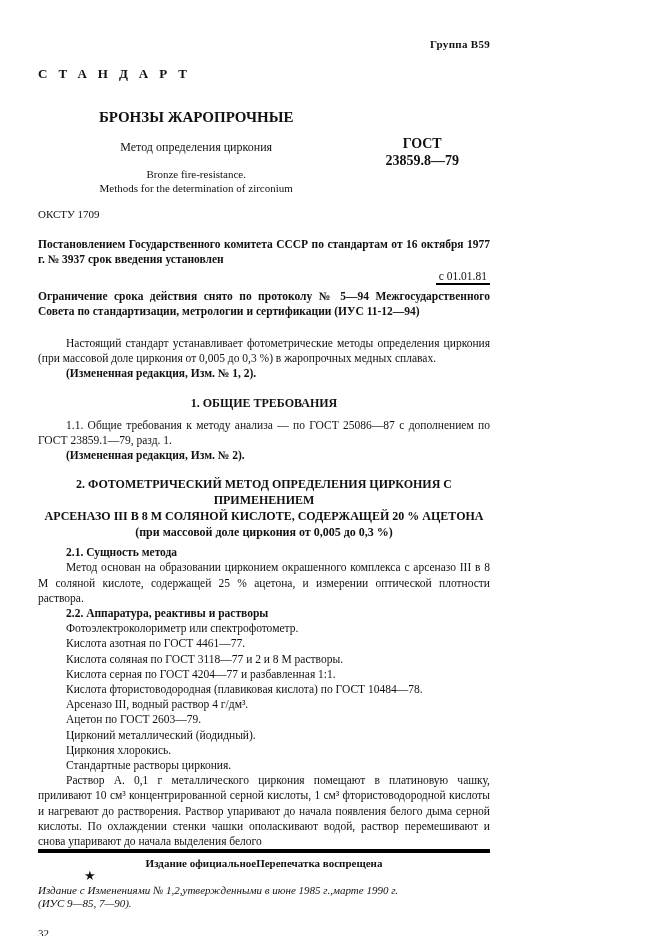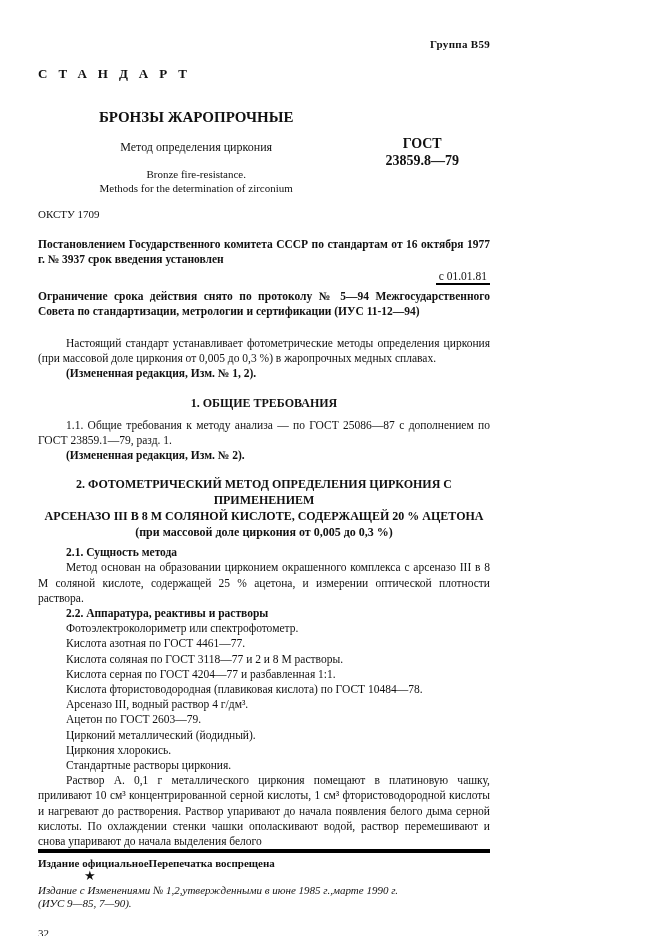--- a/index.html
+++ b/index.html
@@ -101,21 +101,21 @@
     line-height: 16px;
   }
   .h1 { margin-top: 13px; }
   .p-after-h { margin-top: 7px; }
   .sec2-head { margin-top: 13px; }
   .sub-head { font-weight: bold; font-size: 11.5px; line-height: 15.2px; text-indent: 28px; margin-top: 5px; }
   .reagent-list div { text-indent: 28px; }
   .footer-block { margin-top: auto; }
   .footer-row {
     display: flex;
-    justify-content: flex-start;
+    justify-content: center;
     font-weight: bold;
     font-size: 11px;
     margin-top: 4px;
   }
   .star { font-size: 13px; margin-left: 46px; line-height: 14px; }
   .edition-note {
     text-align: left;
     font-style: italic;
     font-size: 11px;
     line-height: 13.5px;

